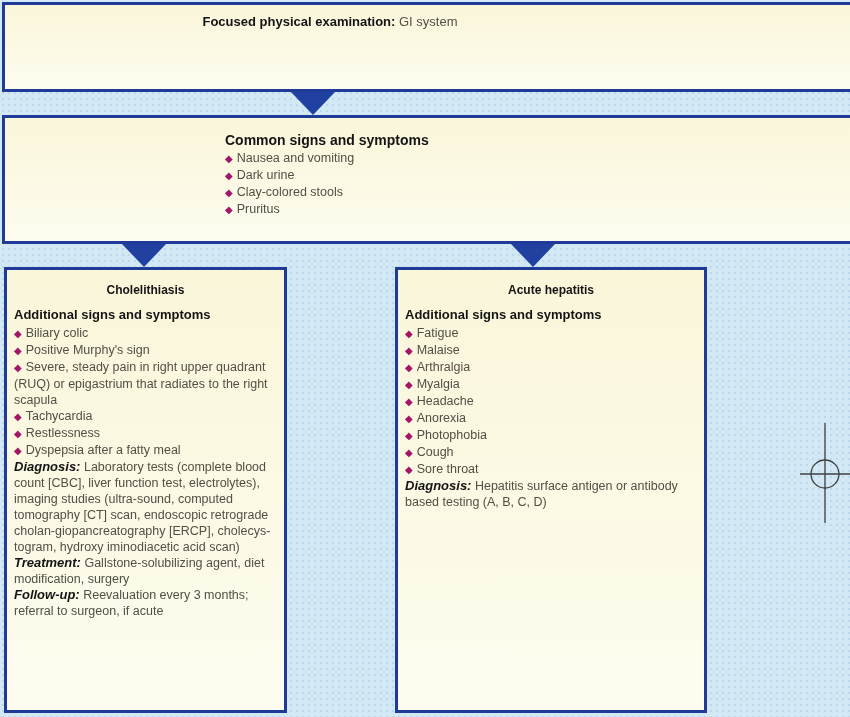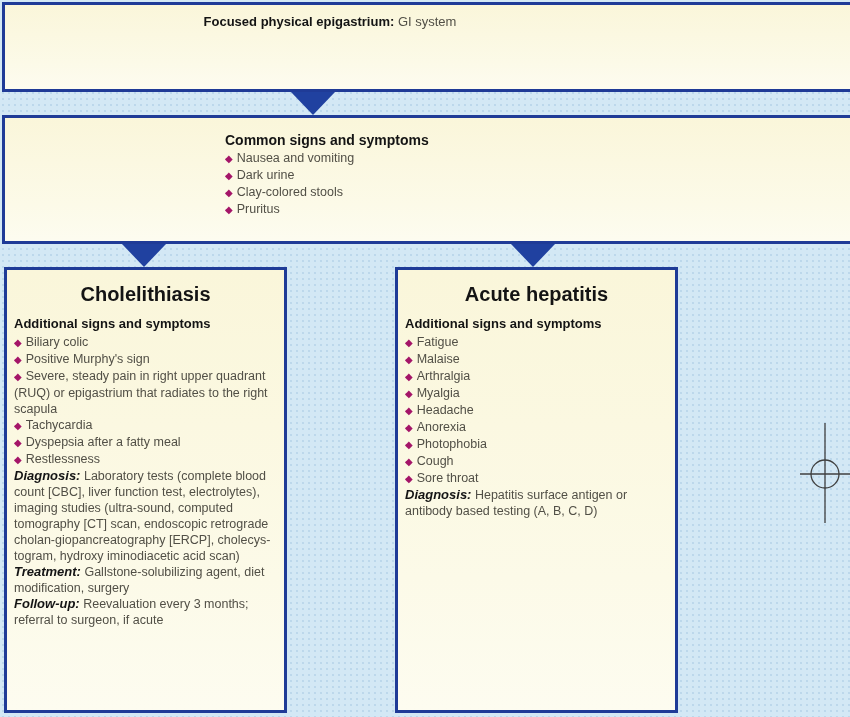--- a/index.html
+++ b/index.html
@@ -32,26 +32,26 @@
   }
   .box1-sub { margin-top: 9px; font-size: 13px; color: #514f46; }
   .box1-sub .lbl { font-weight: bold; color: #141414; }
 
   
   .box2 { left: 2px; top: 115px; width: 852px; height: 129px; }
   .box2-content { margin: 14px 0 0 220px; }
 
   
   .box3 { left: 4px;   top: 267px; width: 283px; height: 446px; }
-  .box4 { left: 395px; top: 267px; width: 283px; height: 446px; }
+  .box4 { left: 395px; top: 267px; width: 312px; height: 446px; }
 
   .disease-title {
     margin-top: 13px;
     text-align: center;
-    font-size: 20px; font-weight: bold; color: #141414;
+    font-size: 12px; font-weight: bold; color: #141414;
   }
   .detail-content { padding: 0 7px; }
   .sec-header {
     margin-top: 10px;
     font-size: 13px; font-weight: bold; color: #141414;
     line-height: 16px;
   }
   ul.bullets { list-style: none; margin: 2px 0 0 0; padding: 0; }
   ul.bullets li {
     font-size: 12.5px; line-height: 16px; color: #514f46;
@@ -78,21 +78,21 @@
   .crosshair { position: absolute; left: 795px; top: 418px; }
 </style>
 </head>
 <body>
 
 <div class="canvas">
 
   <div class="box box1">
     <div class="box1-inner">
       <div class="box1-sub">
-        <span class="lbl">Focused physical epigastrium:</span>
+        <span class="lbl">Focused physical examination:</span>
         <span>GI system</span>
       </div>
     </div>
   </div>
 
   <div class="arrow arrow1"></div>
 
   <div class="box box2">
     <div class="box2-content">
       <div class="sec-header" style="font-size:14px; margin-top:0;">Common signs and symptoms</div>
@@ -110,22 +110,22 @@
 
   <div class="box box3">
     <div class="disease-title">Cholelithiasis</div>
     <div class="detail-content">
       <div class="sec-header">Additional signs and symptoms</div>
       <ul class="bullets">
           <li><span class="diamond">◆</span>Biliary colic</li>
           <li><span class="diamond">◆</span>Positive Murphy's sign</li>
           <li><span class="diamond">◆</span>Severe, steady pain in right upper quadrant (RUQ) or epigastrium that radiates to the right scapula</li>
           <li><span class="diamond">◆</span>Tachycardia</li>
+          <li><span class="diamond">◆</span>Restlessness</li>
           <li><span class="diamond">◆</span>Dyspepsia after a fatty meal</li>
-          <li><span class="diamond">◆</span>Restlessness</li>
         </ul>
       <div class="paras">
           <div class="para"><span class="plabel">Diagnosis:</span> Laboratory tests (complete blood count [CBC], liver function test, electrolytes), imaging studies (ultra-sound, computed tomography [CT] scan, endoscopic retrograde cholan-giopancreatography [ERCP], cholecys-togram, hydroxy iminodiacetic acid scan)</div>
           <div class="para"><span class="plabel">Treatment:</span> Gallstone-solubilizing agent, diet modification, surgery</div>
           <div class="para"><span class="plabel">Follow-up:</span> Reevaluation every 3 months; referral to surgeon, if acute</div>
         </div>
     </div>
   </div>
 
   <div class="box box4">

